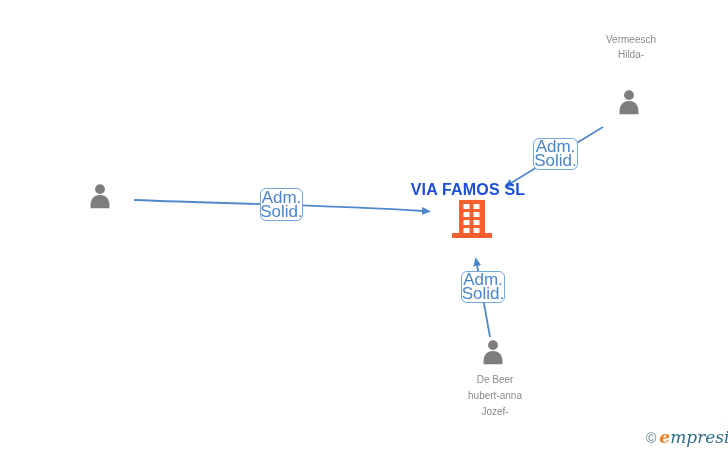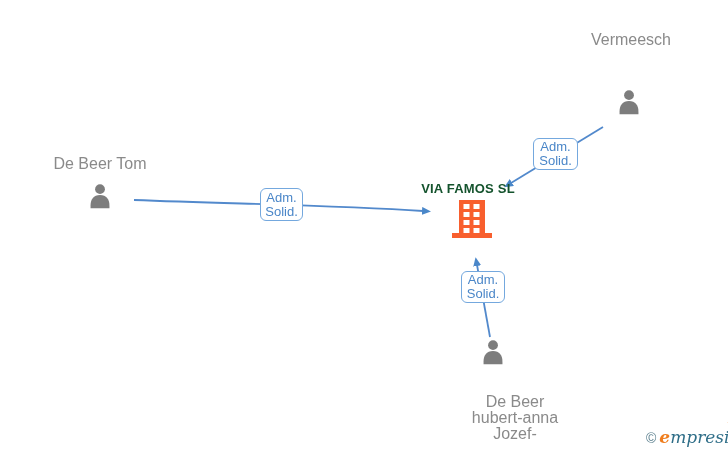--- a/index.html
+++ b/index.html
@@ -1,27 +1,27 @@
 <!DOCTYPE html>
 <html><head>
 <meta charset="utf-8">
 <style>
   html,body{margin:0;padding:0;background:#ffffff;}
   .canvas{position:relative;width:728px;height:450px;background:#ffffff;overflow:hidden;
           font-family:"Liberation Sans",sans-serif;}
   .edges{position:absolute;left:0;top:0;z-index:1;}
-  .node-label{position:absolute;z-index:2;color:#8a8a8a;font-size:16px;text-align:center;}
+  .node-label{position:absolute;z-index:2;color:#8a8a8a;font-size:10px;text-align:center;}
   .node-label .ln{display:block;}
   .lh15{line-height:15px;}
   .lh16{line-height:16px;}
-  .company-label{position:absolute;z-index:2;color:#14532d;font-size:13px;font-weight:bold;
+  .company-label{position:absolute;z-index:2;color:#1d4ed8;font-size:16px;font-weight:bold;
                  text-align:center;letter-spacing:.2px;}
   .icon-abs{position:absolute;z-index:2;}
   .edge-label{position:absolute;z-index:3;box-sizing:border-box;background:#ffffff;
-              border:1.5px solid #74a8de;border-radius:6px;color:#4a86c8;font-size:13px;
+              border:1.5px solid #74a8de;border-radius:6px;color:#4a86c8;font-size:17px;
               line-height:14px;display:flex;flex-direction:column;align-items:center;
               justify-content:center;text-align:center;}
   .logo{position:absolute;left:646px;top:427px;z-index:2;display:flex;align-items:baseline;
         gap:3px;cursor:pointer;}
   .logo-copy{color:#5e8290;font-size:14px;}
   .logo-brand{font-family:"DejaVu Serif",serif;font-style:italic;font-size:17px;
               color:#2f6e88;position:relative;white-space:nowrap;}
   .logo-e{color:#ef7d1d;font-weight:bold;}
   .logo-accent{position:absolute;right:9px;top:-7px;color:#ef7d1d;font-size:12px;font-weight:bold;}
 </style>
@@ -34,39 +34,39 @@
     <defs>
       <marker id="arrow" markerWidth="10" markerHeight="9" refX="1" refY="4" orient="auto" markerUnits="userSpaceOnUse">
         <path d="M0,0 L9,4 L0,8 Z" fill="#4a87c9"></path>
       </marker>
     </defs>
     <path d="M134,200 C235,204 335,205 423,211" fill="none" stroke="#5289cc" stroke-width="1.8" marker-end="url(#arrow)"></path>
     <path d="M603,127 L511,183" fill="none" stroke="#5289cc" stroke-width="1.8" marker-end="url(#arrow)"></path>
     <path d="M490,337 L477,265" fill="none" stroke="#5289cc" stroke-width="1.8" marker-end="url(#arrow)"></path>
   </svg>
 
-  <div class="node-label lh15" style="left:30px;top:156px;width:140px;">De Beer Tom</div>
   <svg class="icon-abs" style="left:86px;top:181px;" width="28" height="31" viewBox="0 0 32 32">
     <circle cx="16" cy="7.6" r="5.6" fill="#7d7d7d"></circle>
     <path d="M16,14.2 C8.6,14.2 5.2,19 5.2,26.4 L5.2,29.5 L26.8,29.5 L26.8,26.4 C26.8,19 23.4,14.2 16,14.2 Z" fill="#7d7d7d"></path>
   </svg>
 
   <div class="node-label lh15" style="left:561px;top:32px;width:140px;">
     <span class="ln">Vermeesch</span>
+    <span class="ln">Hilda-</span>
   </div>
   <svg class="icon-abs" style="left:615px;top:87px;" width="28" height="31" viewBox="0 0 32 32">
     <circle cx="16" cy="7.6" r="5.6" fill="#7d7d7d"></circle>
     <path d="M16,14.2 C8.6,14.2 5.2,19 5.2,26.4 L5.2,29.5 L26.8,29.5 L26.8,26.4 C26.8,19 23.4,14.2 16,14.2 Z" fill="#7d7d7d"></path>
   </svg>
 
   <svg class="icon-abs" style="left:479px;top:337px;" width="28" height="31" viewBox="0 0 32 32">
     <circle cx="16" cy="7.6" r="5.6" fill="#7d7d7d"></circle>
     <path d="M16,14.2 C8.6,14.2 5.2,19 5.2,26.4 L5.2,29.5 L26.8,29.5 L26.8,26.4 C26.8,19 23.4,14.2 16,14.2 Z" fill="#7d7d7d"></path>
   </svg>
-  <div class="node-label lh16" style="left:445px;top:372px;width:140px;margin-top:22px;">
+  <div class="node-label lh16" style="left:425px;top:372px;width:140px;">
     <span class="ln">De Beer</span>
     <span class="ln">hubert-anna</span>
     <span class="ln">Jozef-</span>
   </div>
 
   <div class="company-label" style="left:398px;top:181px;width:140px;">VIA FAMOS SL</div>
   <svg class="icon-abs" style="left:452px;top:199px;" width="40" height="41" viewBox="0 0 40 41">
     <rect x="7" y="1" width="26" height="35" fill="#f85f2e"></rect>
     <rect x="11.5" y="5" width="6" height="5" fill="#ffffff"></rect>
     <rect x="21.5" y="5" width="6" height="5" fill="#ffffff"></rect>

